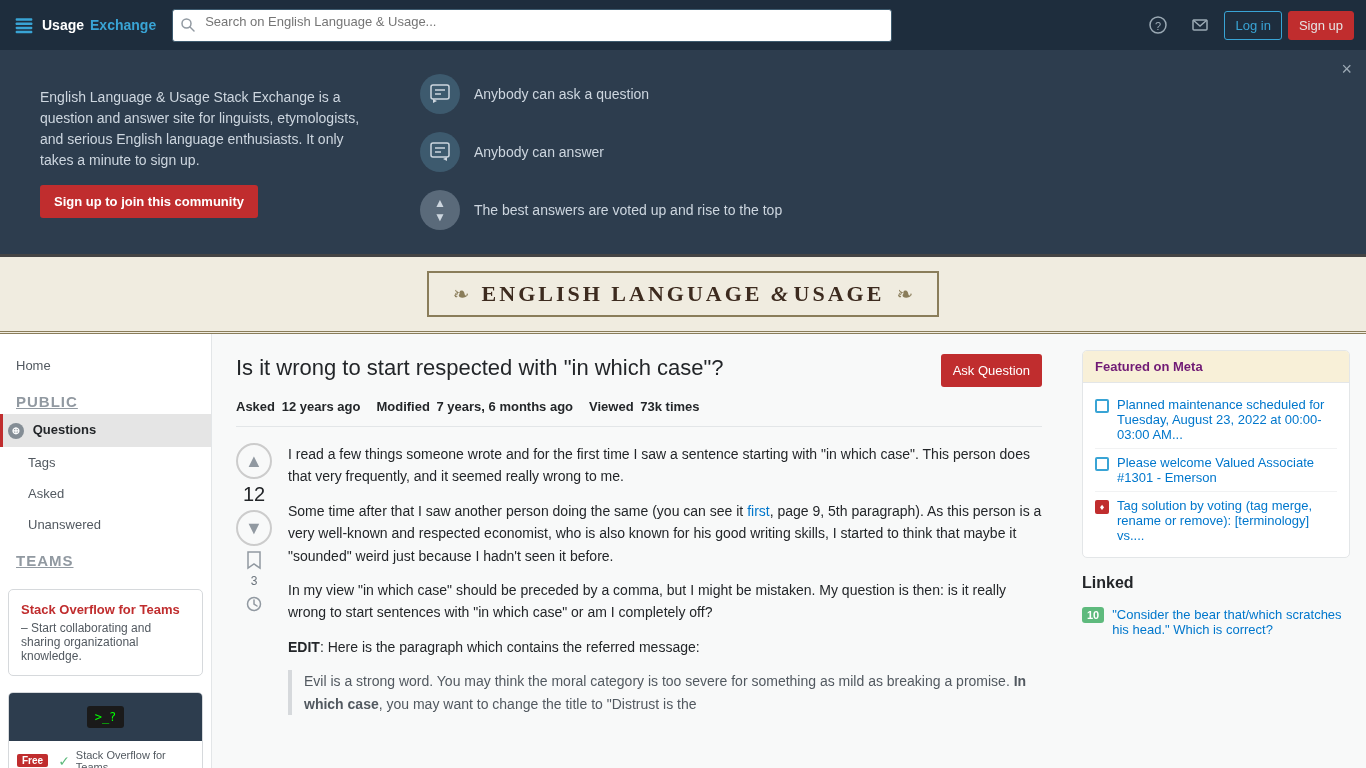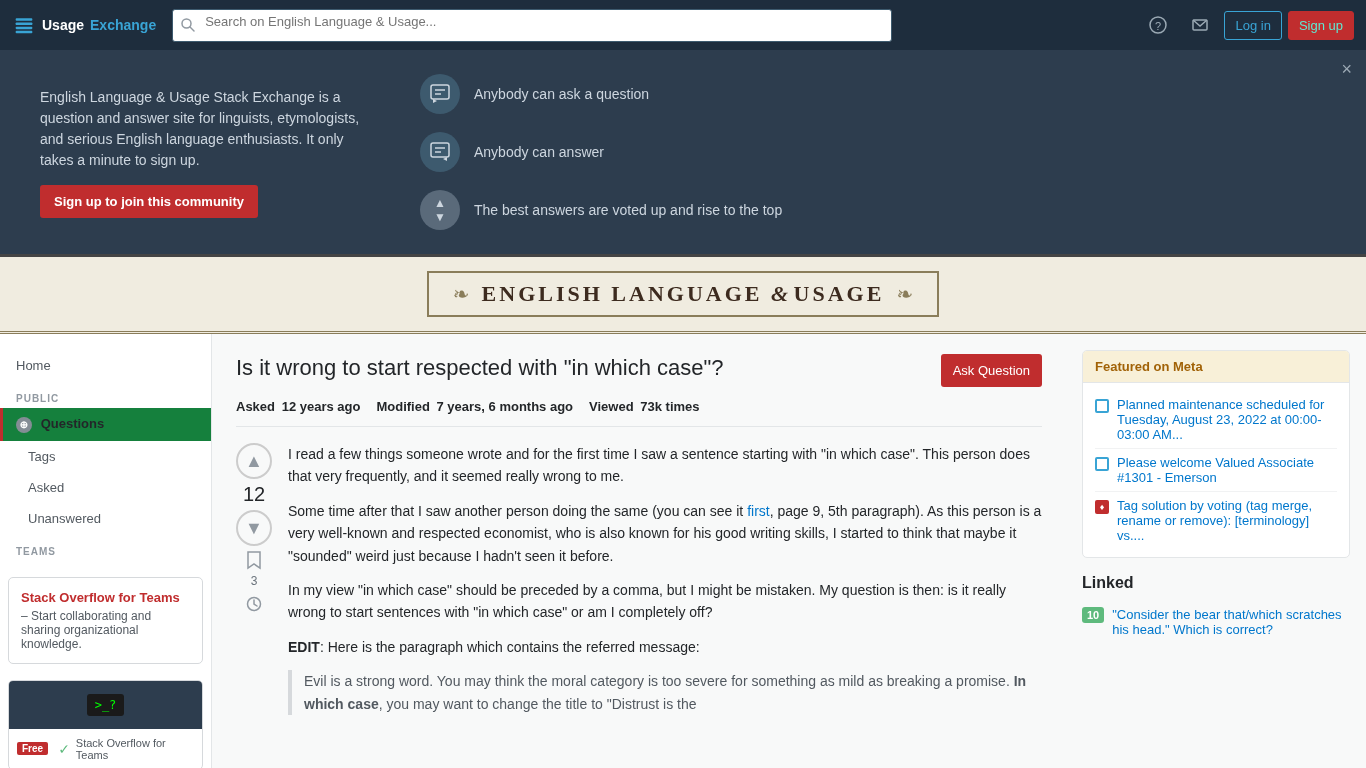--- a/index.html
+++ b/index.html
@@ -85,21 +85,21 @@
       color: #39a4d5;
       background: none;
       border-radius: 3px;
       cursor: pointer;
       font-size: 13px;
       white-space: nowrap;
     }
     .btn-signup {
       padding: 6px 10px;
       border: 1px solid #c02d2e;
-      color: #5eead4;
+      color: #e5e5e5;
       background: #c02d2e;
       border-radius: 3px;
       cursor: pointer;
       font-size: 13px;
       white-space: nowrap;
     }
 
     
     .hero-banner {
       background: #2d3d4e;
@@ -213,31 +213,32 @@
       display: block;
       padding: 8px 16px;
       color: #525960;
       text-decoration: none;
       font-size: 13px;
       cursor: pointer;
     }
     .sidebar-item.active {
       font-weight: bold;
       color: #232629;
-      background: #15803d;
+      background: #e5e5e5;
       border-left: 3px solid #c02d2e;
-      padding-left: 13px;
+      padding-left: 5px;
     }
     .sidebar-section-label {
       padding: 12px 16px 4px;
-      font-size: 10px;
+      font-size: 15px;
       font-weight: bold;
       color: #9199a1;
       text-transform: uppercase;
       letter-spacing: 1px;
+      text-decoration: underline;
     }
     .sidebar-item.sub { padding-left: 28px; }
     .sidebar-item .globe-icon {
       display: inline-flex;
       align-items: center;
       justify-content: center;
       width: 16px;
       height: 16px;
       border-radius: 50%;
       background: #848d95;
@@ -434,21 +435,21 @@
       border: 1px solid #e3e6e8;
       border-radius: 5px;
       margin-bottom: 16px;
       overflow: hidden;
     }
     .widget-header {
       background: #f8f0d8;
       padding: 8px 12px;
       font-size: 13px;
       font-weight: bold;
-      color: #a16207;
+      color: #701a75;
       border-bottom: 1px solid #e3e6e8;
     }
     .widget-body { padding: 8px 12px; }
     .widget-item {
       display: flex;
       gap: 8px;
       padding: 6px 0;
       border-bottom: 1px solid #f1f2f3;
       align-items: flex-start;
       font-size: 13px;

